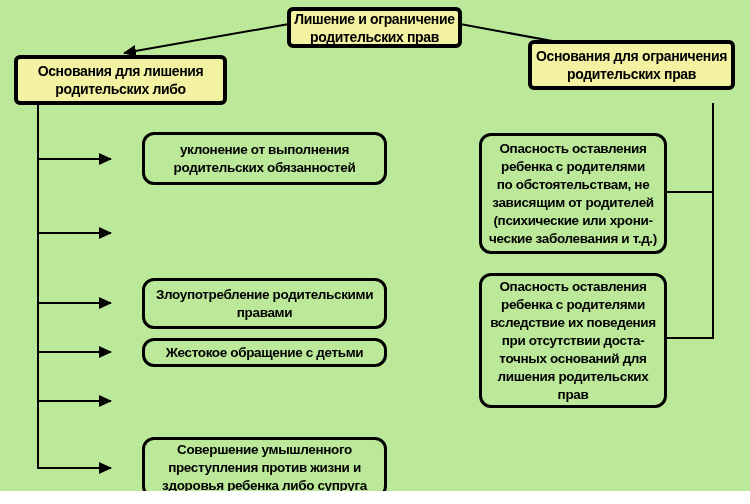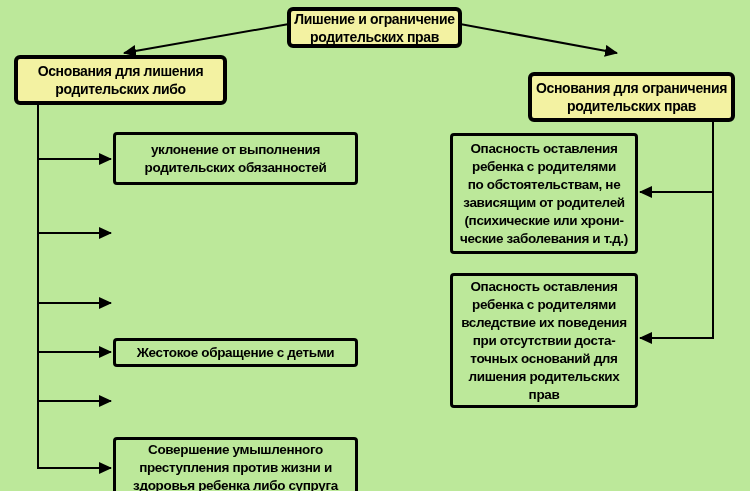--- a/index.html
+++ b/index.html
@@ -31,22 +31,22 @@
   }
   .yellow{
     background:var(--yellow);
     border:4px solid var(--line);
     border-radius:6px;
     font-size:14px;line-height:18px;
   }
   .green{
     background:var(--bg);
     border:3px solid var(--line);
-    border-radius:4px;
-    font-size:13.5px;line-height:18px;
+    border-radius:12px;
+    font-size:13.5px;line-height:18px;margin-left:29px;
   }
   .node .txt{display:block;}
 </style>
 </head>
 <body>
 
 <div class="canvas">
 
   <svg class="wires" viewBox="0 0 750 504">
     <defs>
@@ -74,28 +74,32 @@
   <div class="node yellow" style="left:287px;top:7px;width:175px;height:41px;">
     <span class="txt">Лишение и ограничение
 родительских прав</span>
   </div>
 
   <div class="node yellow" style="left:14px;top:55px;width:213px;height:50px;">
     <span class="txt">Основания для лишения
 родительских либо</span>
   </div>
 
-  <div class="node yellow" style="left:528px;top:72px;width:207px;height:50px;">
+  <div class="node yellow" style="left:528px;top:40px;width:207px;height:50px;">
     <span class="txt">Основания для ограничения
 родительских прав</span>
   </div>
 
   <div class="node green" style="left:113px;top:132px;width:245px;height:53px;">
     <span class="txt">уклонение от выполнения
 родительских обязанностей</span>
+  </div>
+  <div class="node green" style="left:113px;top:278px;width:245px;height:51px;">
+    <span class="txt">Злоупотребление родительскими
+правами</span>
   </div>
   <div class="node green" style="left:113px;top:338px;width:245px;height:29px;">
     <span class="txt">Жестокое обращение с детьми</span>
   </div>
   <div class="node green" style="left:113px;top:437px;width:245px;height:61px;">
     <span class="txt">Совершение умышленного
 преступления против жизни и
 здоровья ребенка либо супруга</span>
   </div>
 

